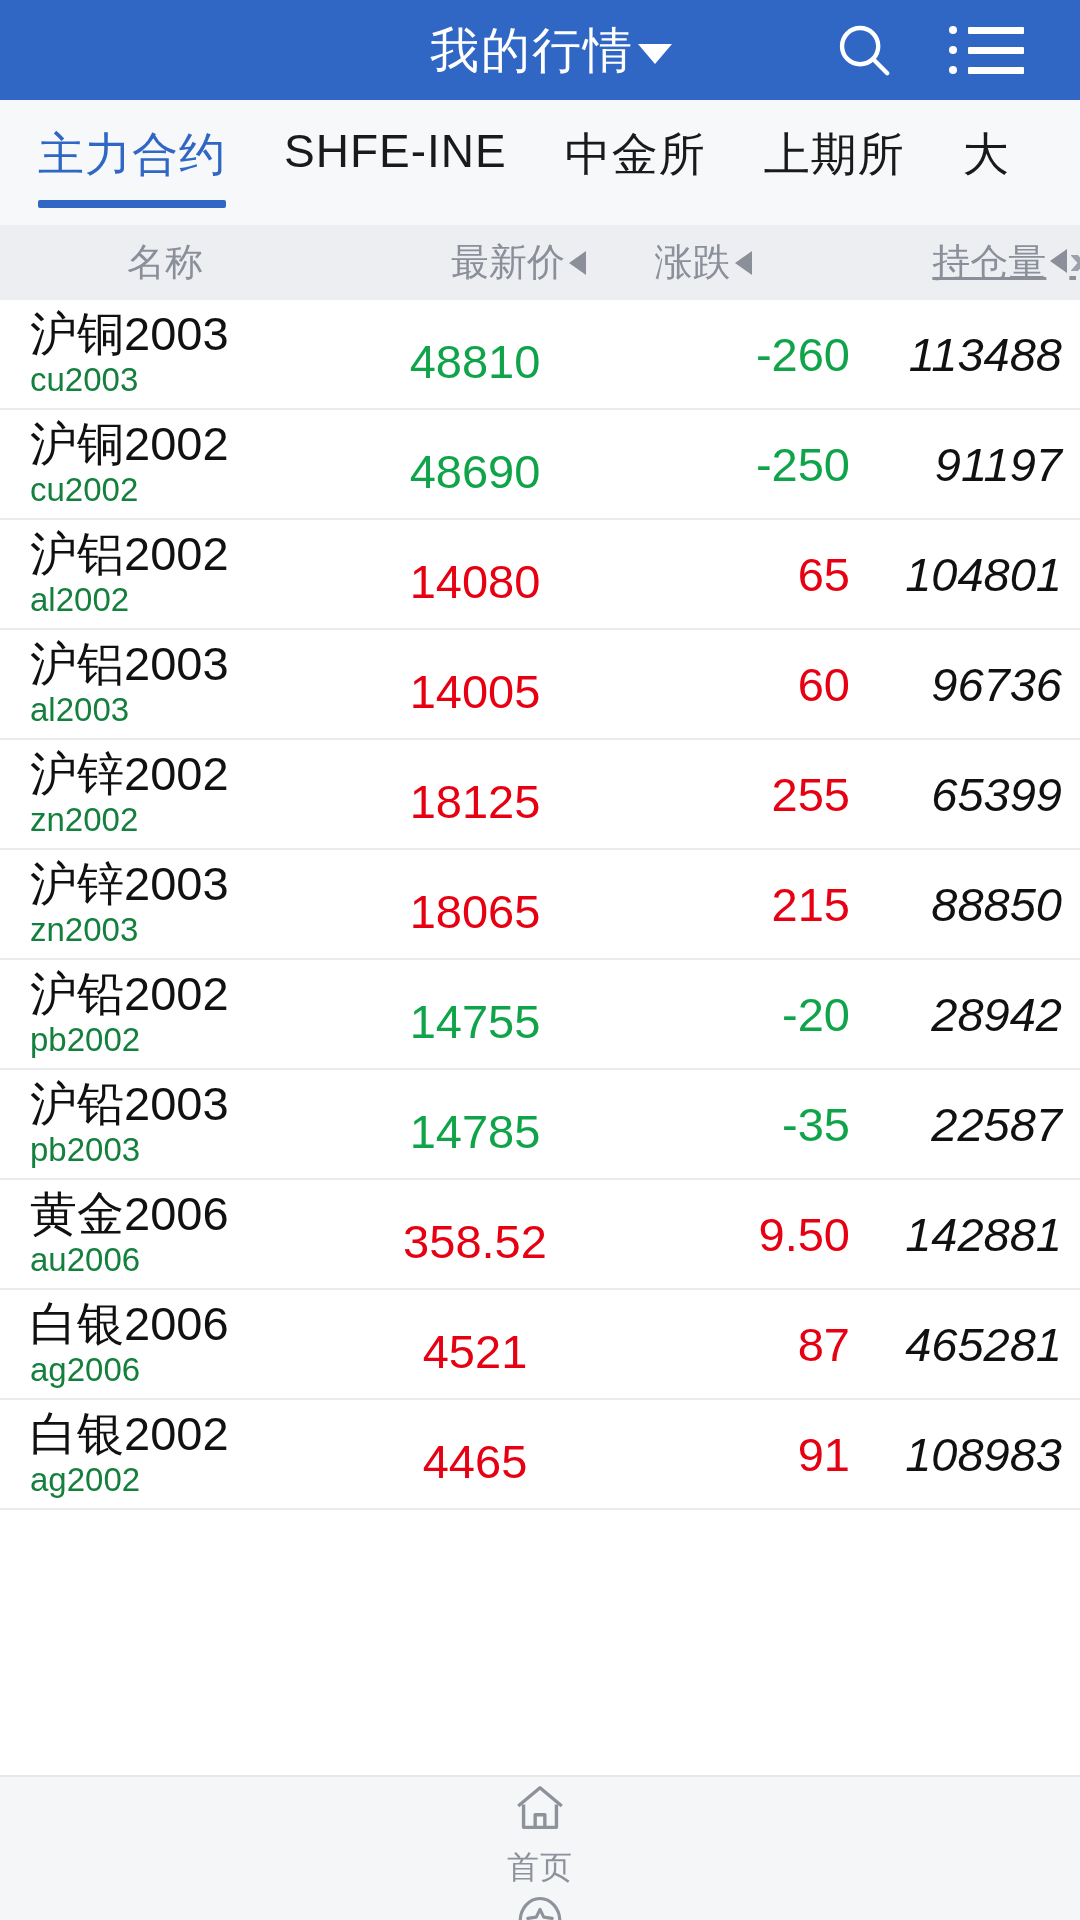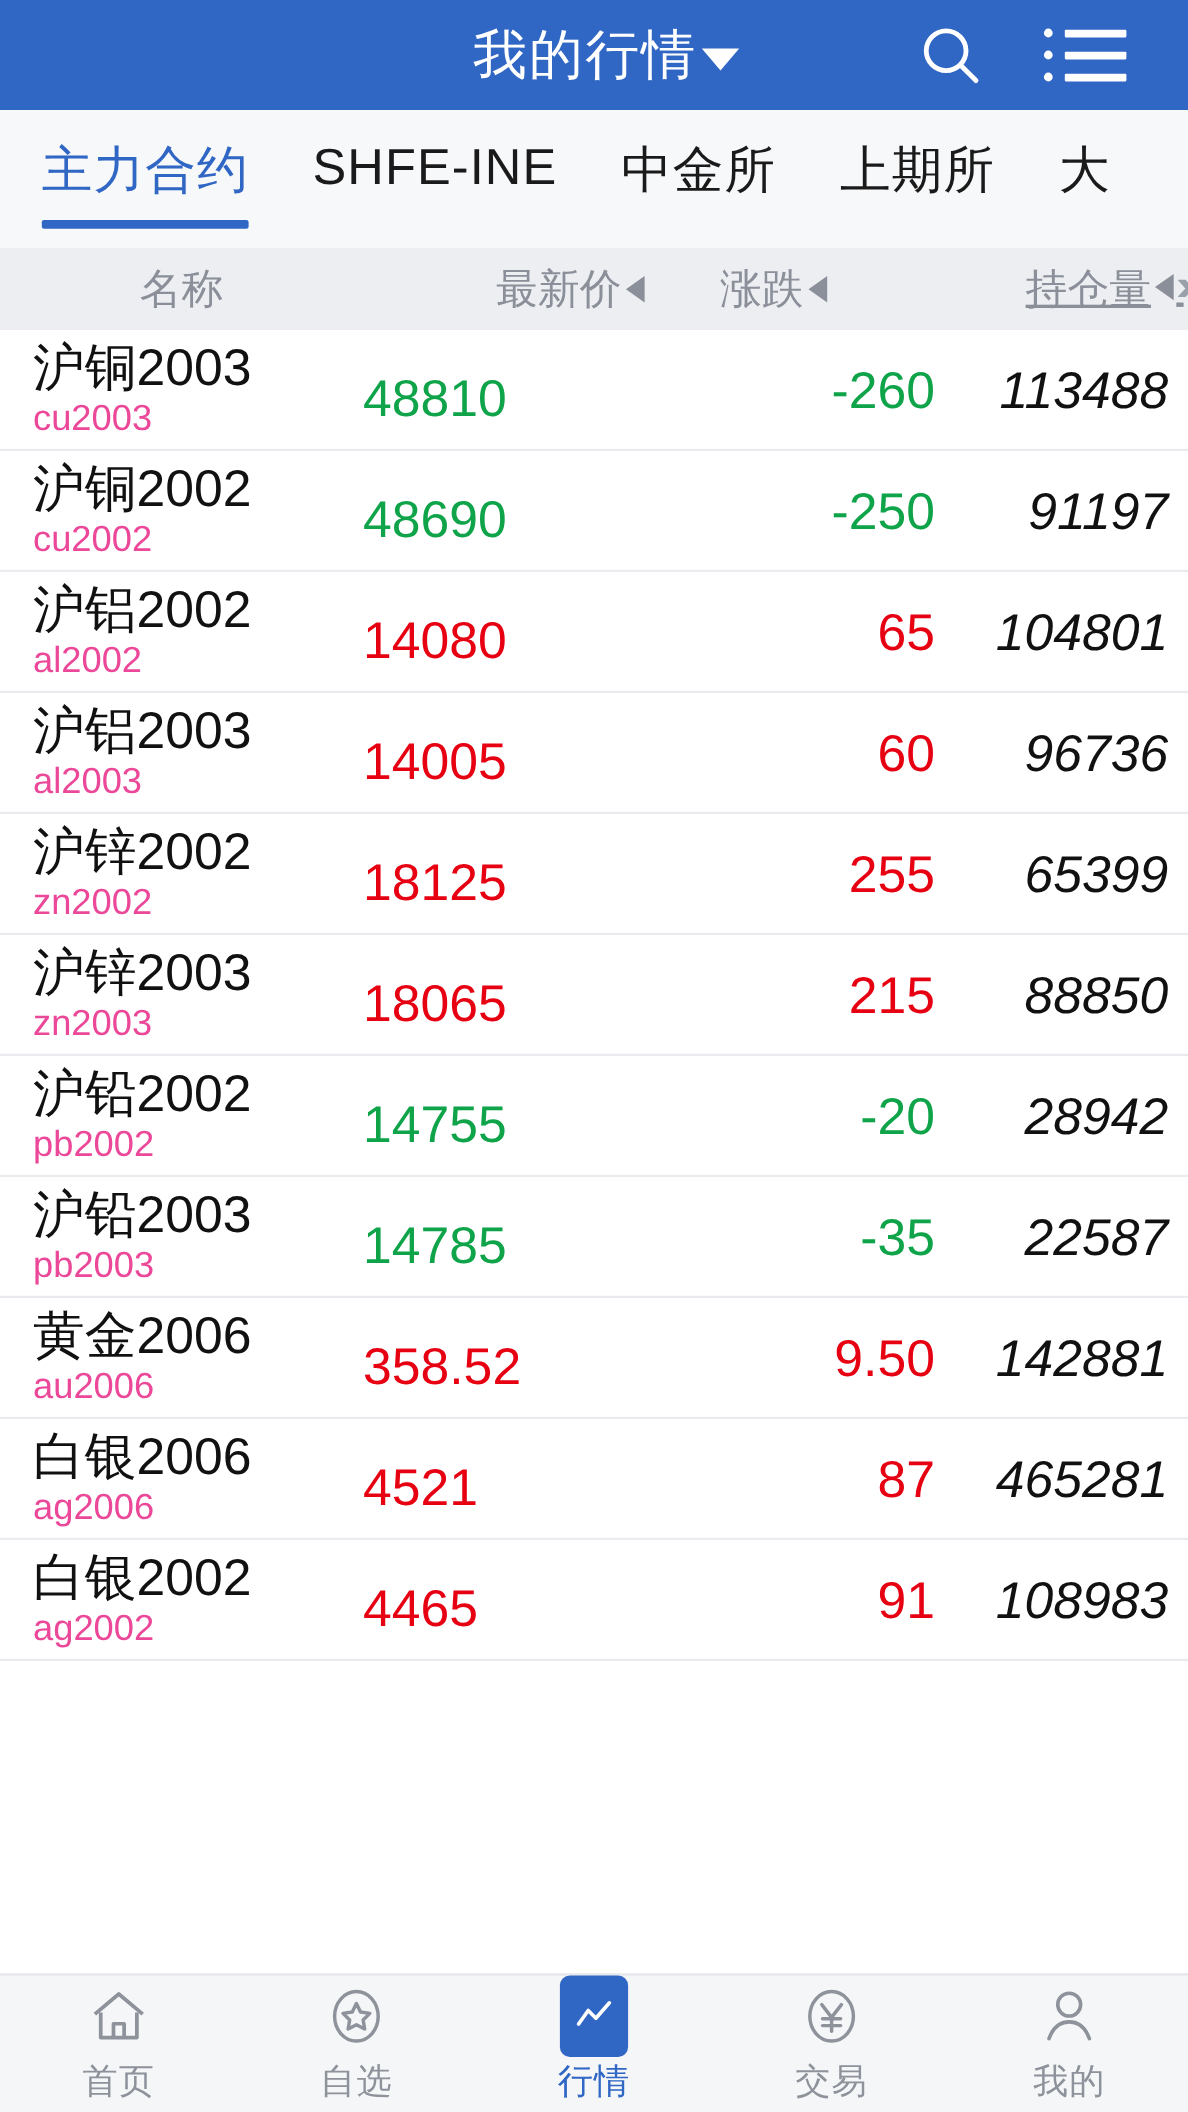--- a/index.html
+++ b/index.html
@@ -133,39 +133,40 @@
   }
   .cell-name { width:300px; }
   .nm {
     font-size:47px;
     color:#111111;
     line-height:1.02;
     letter-spacing:0px;
   }
   .code {
     font-size:33px;
-    color:#ec4899;
+    color:#15803d;
     line-height:1.1;
     margin-top:4px;
   }
-  .cell-price  { width:290px; text-align:left; font-size:47px;margin-top:15px; }
+  .cell-price  { width:290px; text-align:center; font-size:47px;margin-top:15px; }
   .cell-change { width:230px; text-align:right; font-size:47px; }
   .cell-oi     { flex:1; text-align:right; font-size:47px; color:#111; padding-right:18px;font-style:italic; }
   .up   { color:#E60012; }
   .down { color:#10A44A; }
 
   
   .bottomnav {
     position:absolute;
     left:0; bottom:0;
     width:1080px;
-    height:126px;
+    height:145px;
     background:#f5f6f8;
     border-top:2px solid #e4e6ea;
     display:flex;
+    flex-direction:column;
   }
   .navitem {
     flex:1;
     display:flex;
     flex-direction:column;
     align-items:center;
     justify-content:center;
     gap:7px;
   }
   .navlabel { font-size:32px; color:#8d929b; letter-spacing:1px; }

